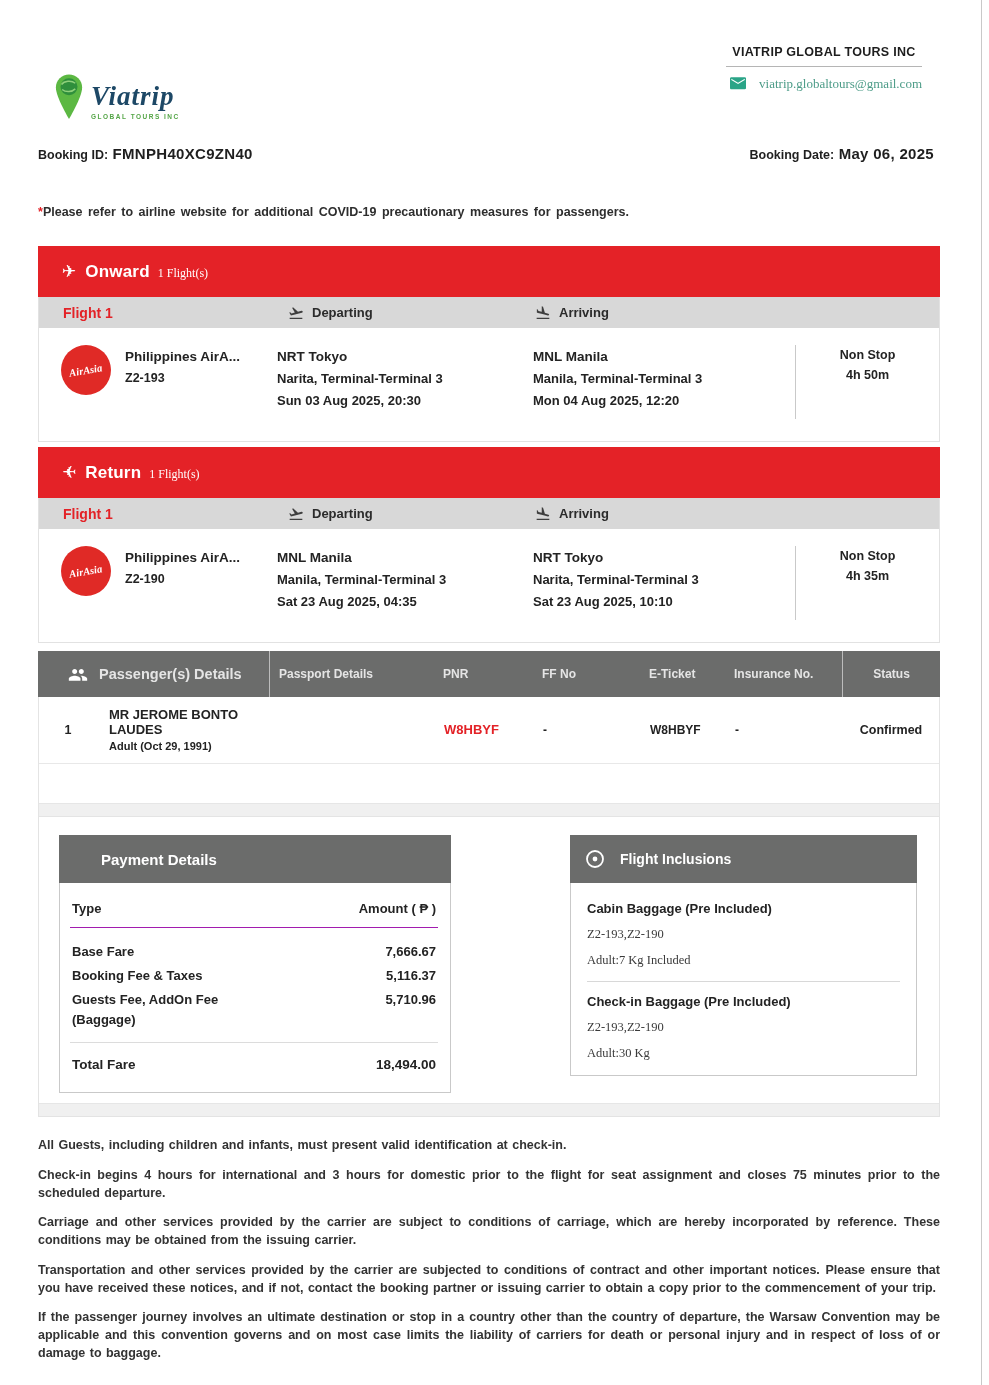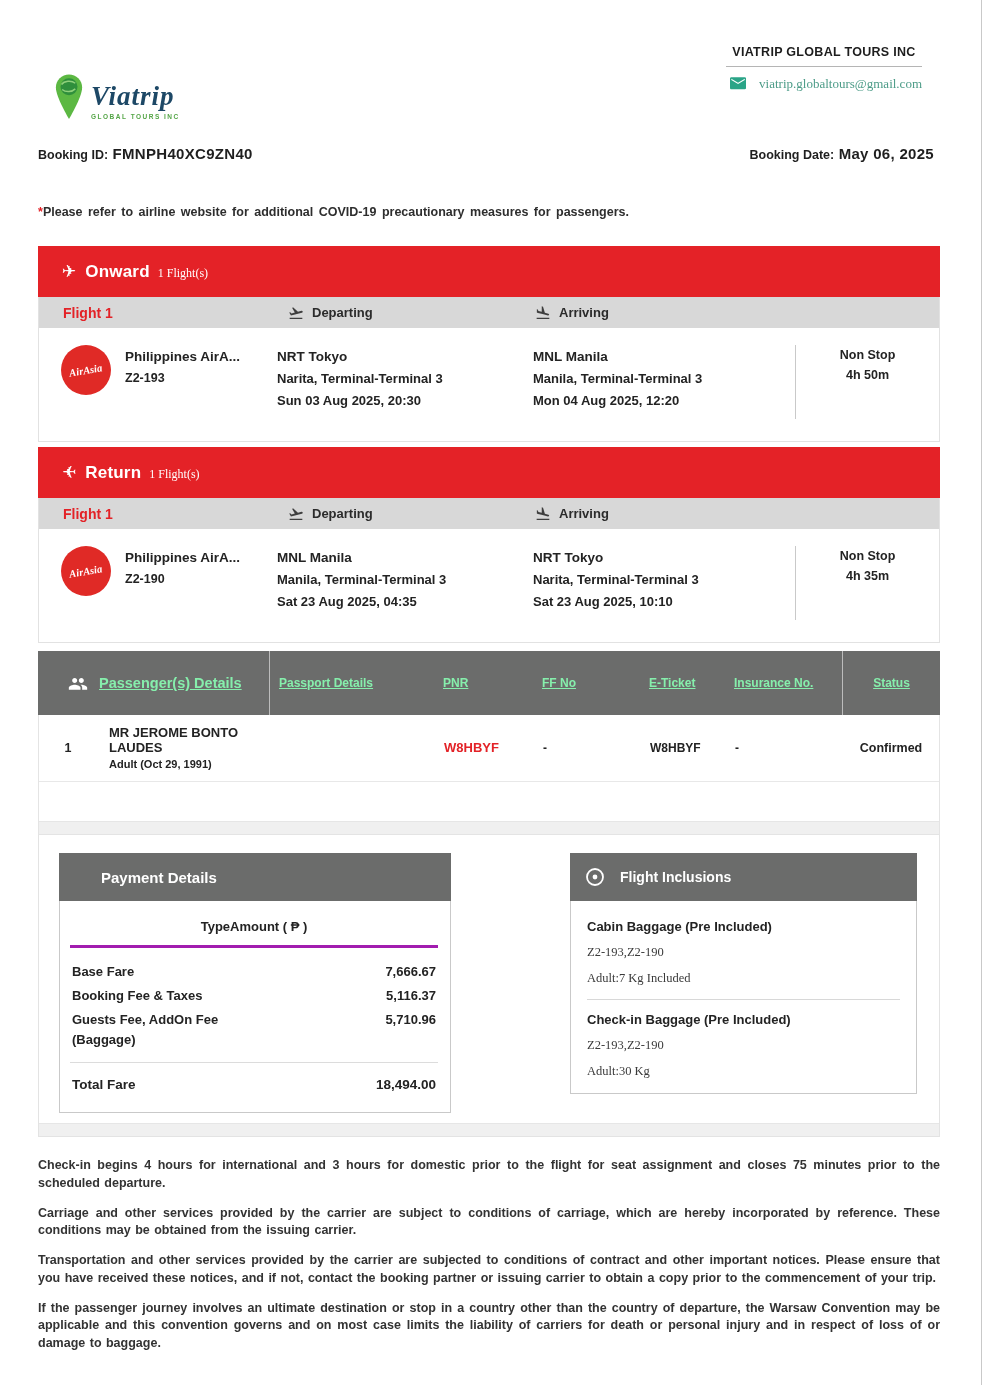--- a/index.html
+++ b/index.html
@@ -50,21 +50,21 @@
   .f-col div { font-size:13px; font-weight:bold; }
   .f-col .apt { font-size:13.5px; }
   .f-col div + div { margin-top:7px; }
   .f-arrive { flex:1; }
   .f-right { width:144px; border-left:1px solid #c9c9c9; height:74px; text-align:center; padding-top:3px; }
   .f-right div { font-size:12.5px; font-weight:bold; }
   .f-right div + div { margin-top:6px; }
 
   
   .pgrid { display:grid; grid-template-columns:232px 150px 110px 105px 90px 117px 1fr; }
-  .p-header { background:#6b6c6b; color:#86efac; height:64px; align-items:center;text-decoration:underline; }
+  .p-header { background:#6b6c6b; color:#e5e5e5; height:46px; align-items:center; }
   .p-header .c0 { display:flex; align-items:center; gap:11px; padding-left:30px; border-right:1px solid rgba(255,255,255,.55); height:100%; }
   .p-header .c0 .t { font-size:14.5px; font-weight:bold; }
   .p-header .ch { font-size:12px; font-weight:bold; }
   .p-header .status-h { border-left:1px solid rgba(255,255,255,.55); height:100%; display:flex; align-items:center; justify-content:center; }
   .pad-pass { padding-left:9px; } .pad-pnr { padding-left:23px; } .pad-ff { padding-left:12px; }
   .pad-et { padding-left:14px; } .pad-ins { padding-left:9px; }
   .p-body { border:1px solid #e4e4e4; border-top:none; }
   .p-row { align-items:center; padding:10px 0 11px; border-bottom:1px solid #e8e8e8; }
   .p-row .c0 { display:flex; align-items:center; }
   .p-idx { width:30px; text-align:center; font-size:12.5px; font-weight:bold; flex:none; margin-left:14px; }
@@ -79,21 +79,21 @@
   
   .panels-wrap { border:1px solid #e3e3e3; border-top:none; margin-top:0; }
   .panels-row { display:flex; justify-content:space-between; padding:18px 22px 10px 20px; }
   .panel-head { height:48px; background:#6b6c6b; color:#fff; display:flex; align-items:center; font-weight:bold; }
   .panel-pay { width:392px; }
   .panel-pay .panel-head { padding-left:42px; font-size:15px; }
   .panel-inc { width:347px; }
   .panel-inc .panel-head { padding-left:15px; gap:15px; font-size:14px; }
   .panel-body { border:1px solid #c9c9c9; border-top:none; background:#fff; }
   .pay-body { padding:4px 12px 10px 10px; }
-  .pay-cols { display:flex; justify-content:center; padding:14px 2px 11px; border-bottom:3px solid #a21caf; font-size:13px; font-weight:bold; }
+  .pay-cols { display:flex; justify-content:space-between; padding:14px 2px 11px; border-bottom:1px solid #a21caf; font-size:13px; font-weight:bold; }
   .fare-rows { padding:16px 2px 6px; border-bottom:1px solid #dcdcdc; }
   .fare-row { display:flex; justify-content:space-between; margin-bottom:9px; font-size:13px; font-weight:bold; }
   .fare-row .two-line span { display:block; }
   .fare-row .two-line span + span { margin-top:5px; }
   .total-row { display:flex; justify-content:space-between; padding:14px 2px 10px; font-size:13.5px; font-weight:bold; }
   .inc-body { padding:6px 16px 14px; }
   .inc-head { font-size:13px; font-weight:bold; margin-top:12px; }
   .inc-line { font-family:"Liberation Serif","DejaVu Serif",serif; font-size:12.5px; color:#3a3a3a; margin-top:11px; }
   .inc-div { border:none; border-top:1px solid #d8d8d8; margin:13px 0 0; }
 
@@ -335,20 +335,21 @@
           <div class="inc-line">Z2-193,Z2-190</div>
           <div class="inc-line">Adult:30 Kg</div>
         </div>
       </div>
 
     </div>
     <div class="gray-strip"></div>
   </div>
 
   <div class="ii">
+    <p>All Guests, including children and infants, must present valid identification at check-in.</p>
     <p>Check-in begins 4 hours for international and 3 hours for domestic prior to the flight for seat assignment and closes 75 minutes prior to the scheduled departure.</p>
     <p>Carriage and other services provided by the carrier are subject to conditions of carriage, which are hereby incorporated by reference. These conditions may be obtained from the issuing carrier.</p>
     <p>Transportation and other services provided by the carrier are subjected to conditions of contract and other important notices. Please ensure that you have received these notices, and if not, contact the booking partner or issuing carrier to obtain a copy prior to the commencement of your trip.</p>
     <p>If the passenger journey involves an ultimate destination or stop in a country other than the country of departure, the Warsaw Convention may be applicable and this convention governs and on most case limits the liability of carriers for death or personal injury and in respect of loss of or damage to baggage.</p>
 
   </div>
 
 </div>
 
 </body></html>

